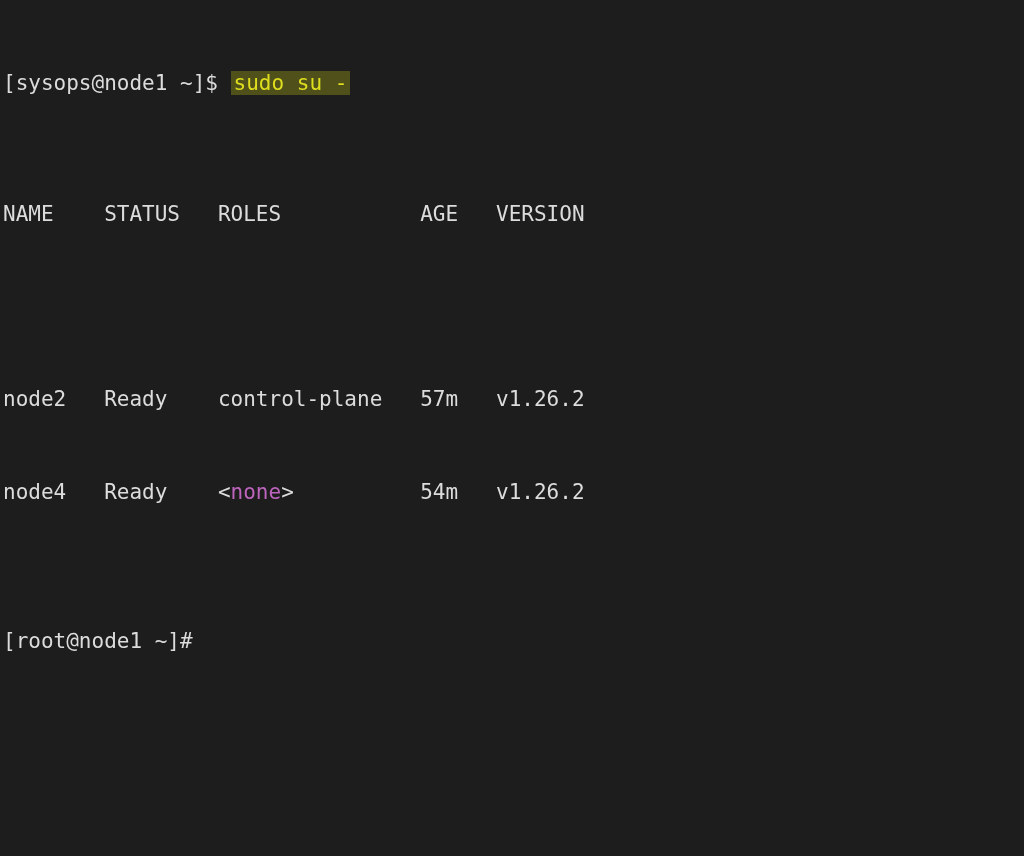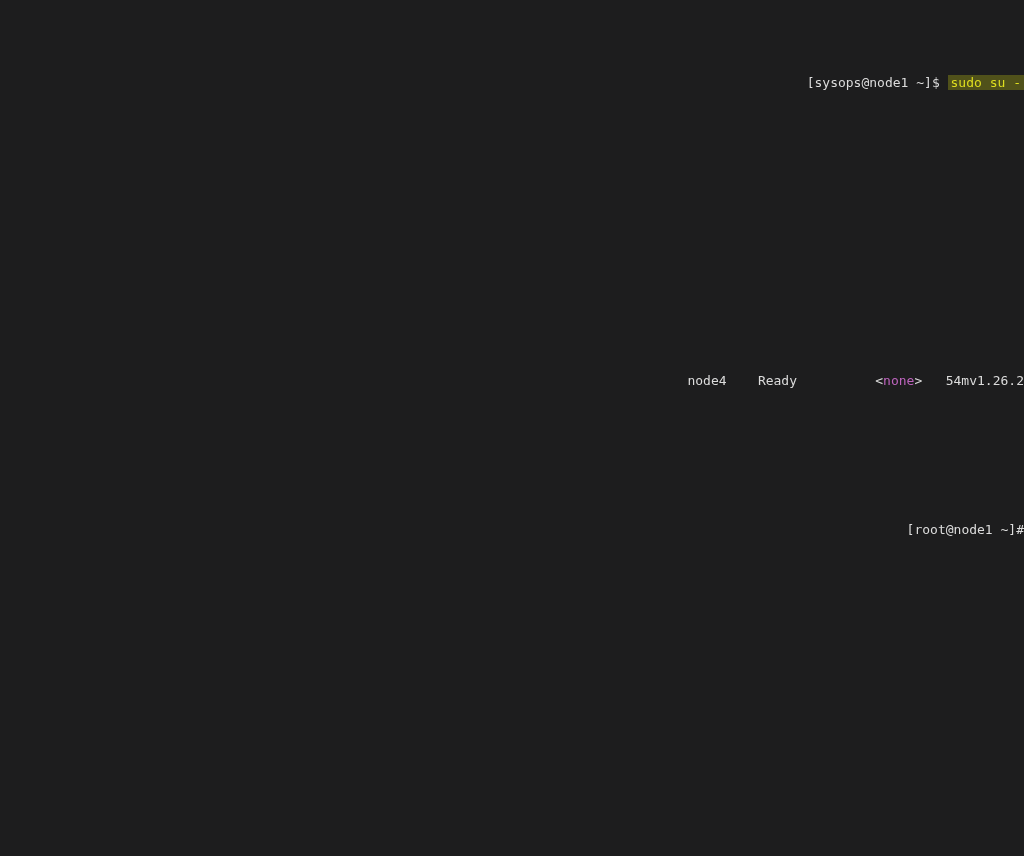--- a/index.html
+++ b/index.html
@@ -4,27 +4,26 @@
 <style>
   * { margin: 0; padding: 0; box-sizing: border-box; }
   html, body { background: #000; }
   .terminal {
     position: relative;
     width: 1024px;
     height: 856px;
     background: var(--background, #1d1d1e);
     color: var(--foreground, #dcdcdc);
     font-family: "DejaVu Sans Mono", "Liberation Mono", monospace;
-    font-size: 13px;
+    font-size: 21px;
     line-height: 18.6px;
     white-space: pre;
     overflow: hidden;
     padding-left: 3px;
     cursor: text;
-    text-align: right;
   }
   .line { height: 18.6px; }
   .cell { display: inline-block; vertical-align: top; }
   
   .nw-name    { width: 8ch; }
   .nw-status  { width: 9ch; }
   .nw-roles   { width: 16ch; }
   .nw-age     { width: 6ch; }
   .hl {
     background: var(--command-highlight-bg, #50511a);
@@ -37,26 +36,28 @@
 <body>
 
 <div class="terminal">
 
   
   <div class="line"><span>[sysops@node1 ~]$ </span><span class="hl">sudo su -</span></div>
 
   
 
   
+  <div class="line"><span class="cell nw-name">NAME</span><span class="cell nw-status">STATUS</span><span class="cell nw-roles">ROLES</span><span class="cell nw-age">AGE</span><span class="cell">VERSION</span></div>
 
   
   <div>
     
   
     
+      <div class="line"><span class="cell nw-name">node2</span><span class="cell nw-status">Ready</span><span class="cell nw-roles roles-cell">control-plane</span><span class="cell nw-age">57m</span><span class="cell">v1.26.2</span></div>
     
     
       <div class="line"><span class="cell nw-name">node4</span><span class="cell nw-status">Ready</span><span class="cell nw-roles roles-cell">&lt;<span class="magenta">none</span>&gt;</span><span class="cell nw-age">54m</span><span class="cell">v1.26.2</span></div>
     
     </div>
 
   
   <div class="line"><span>[root@node1 ~]#</span></div>
 
   

